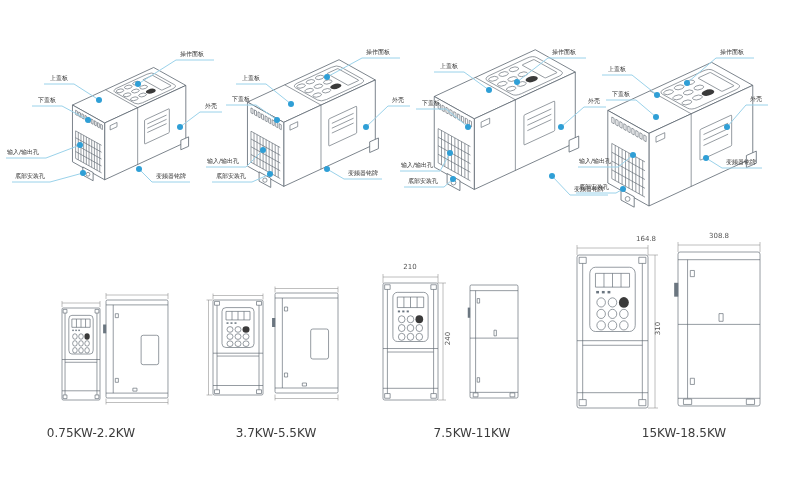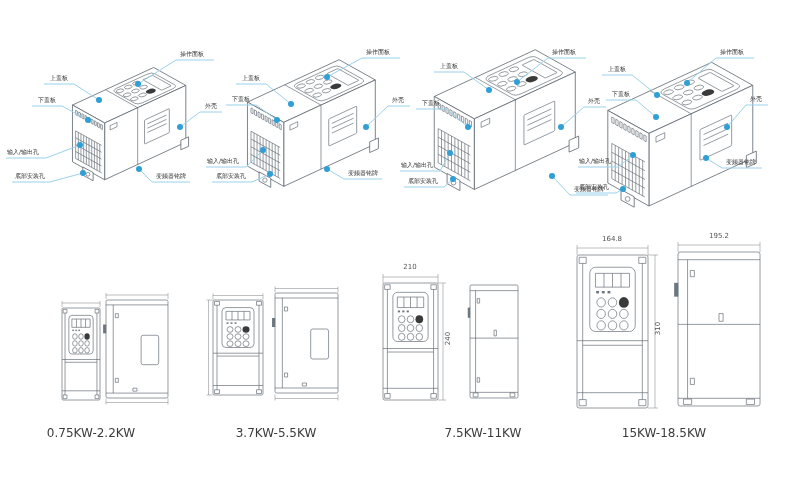--- a/index.html
+++ b/index.html
@@ -304,22 +304,22 @@
 <span class="callout" style="left:720px;top:49px">操作面板</span>
 <span class="callout" style="left:608px;top:66px">上盖板</span>
 <span class="callout" style="left:612px;top:91px">下盖板</span>
 <span class="callout" style="left:750px;top:96px">外壳</span>
 <span class="callout" style="left:579px;top:158px">输入/输出孔</span>
 <span class="callout" style="left:579px;top:184px">底部安装孔</span>
 <span class="callout" style="left:726px;top:159px">变频器铭牌</span>
 
 <span class="dim" style="left:398px;top:264px;width:24px">210</span>
 <span class="dim dim-v" style="left:436px;top:335px;width:24px">240</span>
-<span class="dim" style="left:594px;top:236px;width:36px">164.8</span>
-<span class="dim" style="left:701px;top:233px;width:36px">195.2</span>
+<span class="dim" style="left:628px;top:236px;width:36px">164.8</span>
+<span class="dim" style="left:701px;top:233px;width:36px">308.8</span>
 <span class="dim dim-v" style="left:646px;top:325px;width:24px">310</span>
 
 <span class="caption" style="left:39px">0.75KW-2.2KW</span>
 <span class="caption" style="left:224px">3.7KW-5.5KW</span>
-<span class="caption" style="left:431px">7.5KW-11KW</span>
-<span class="caption" style="left:612px">15KW-18.5KW</span>
+<span class="caption" style="left:420px">7.5KW-11KW</span>
+<span class="caption" style="left:632px">15KW-18.5KW</span>
 
 </div>
 
 </body></html>

